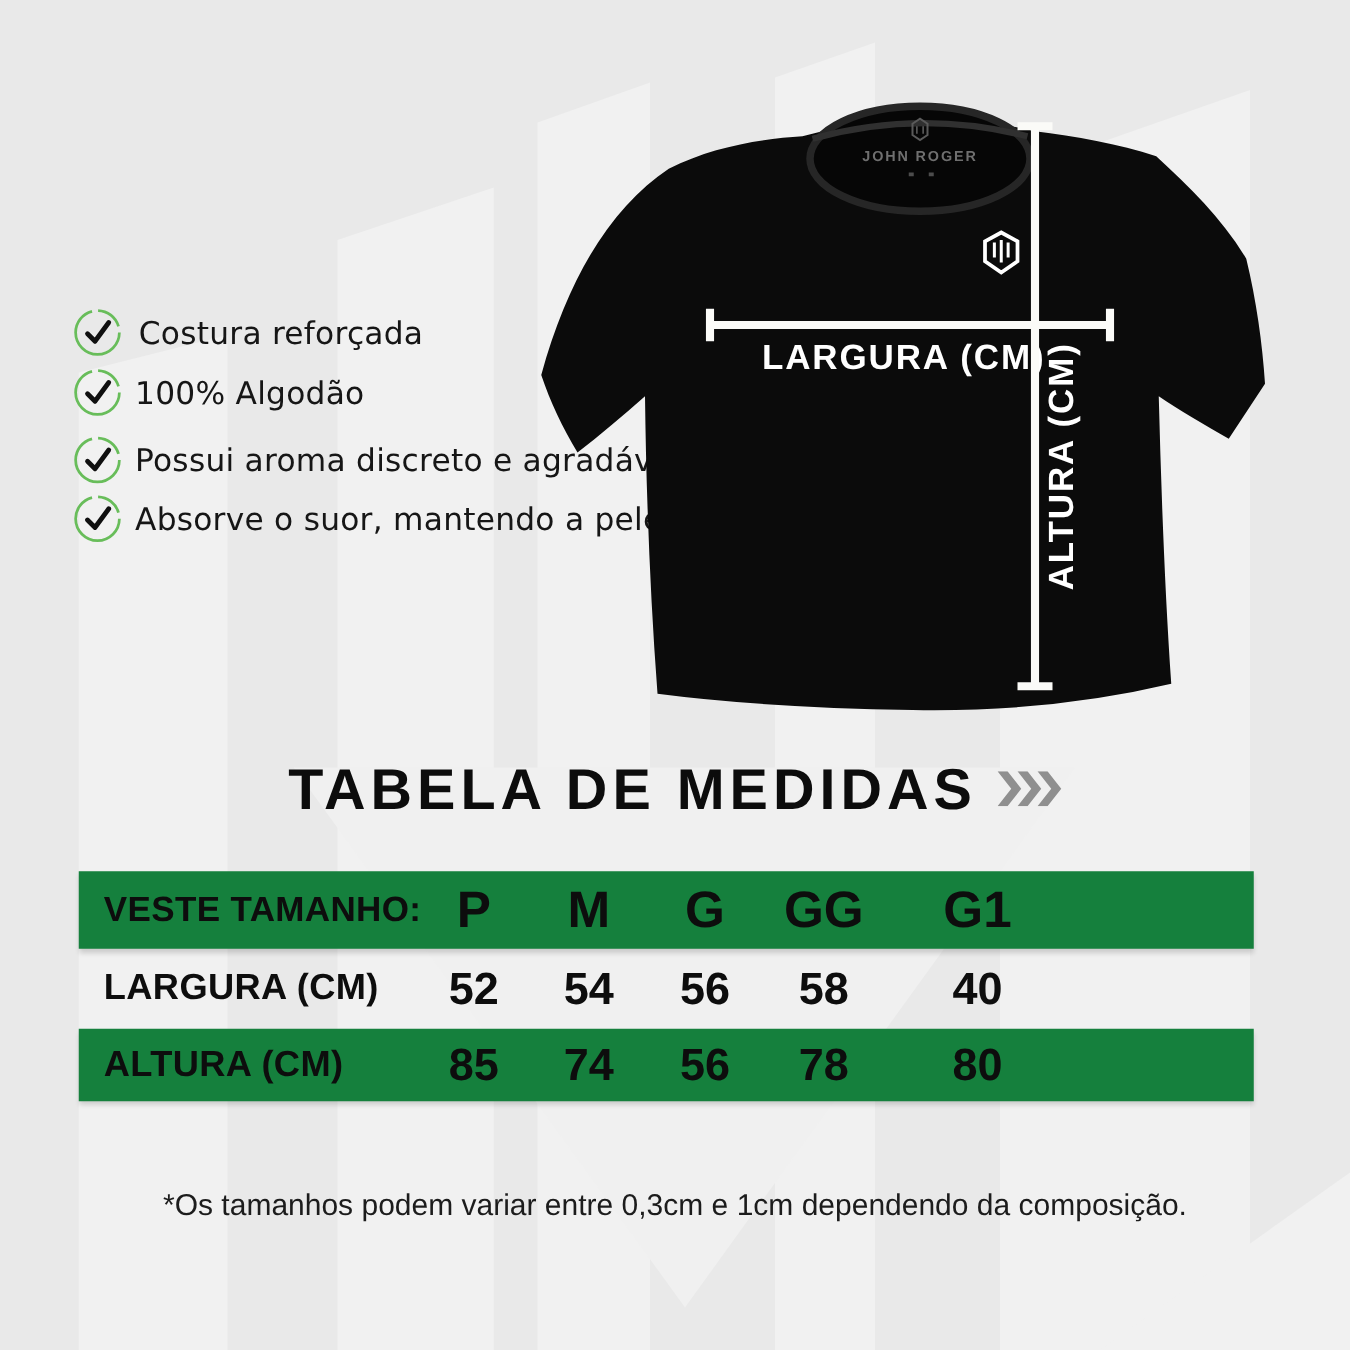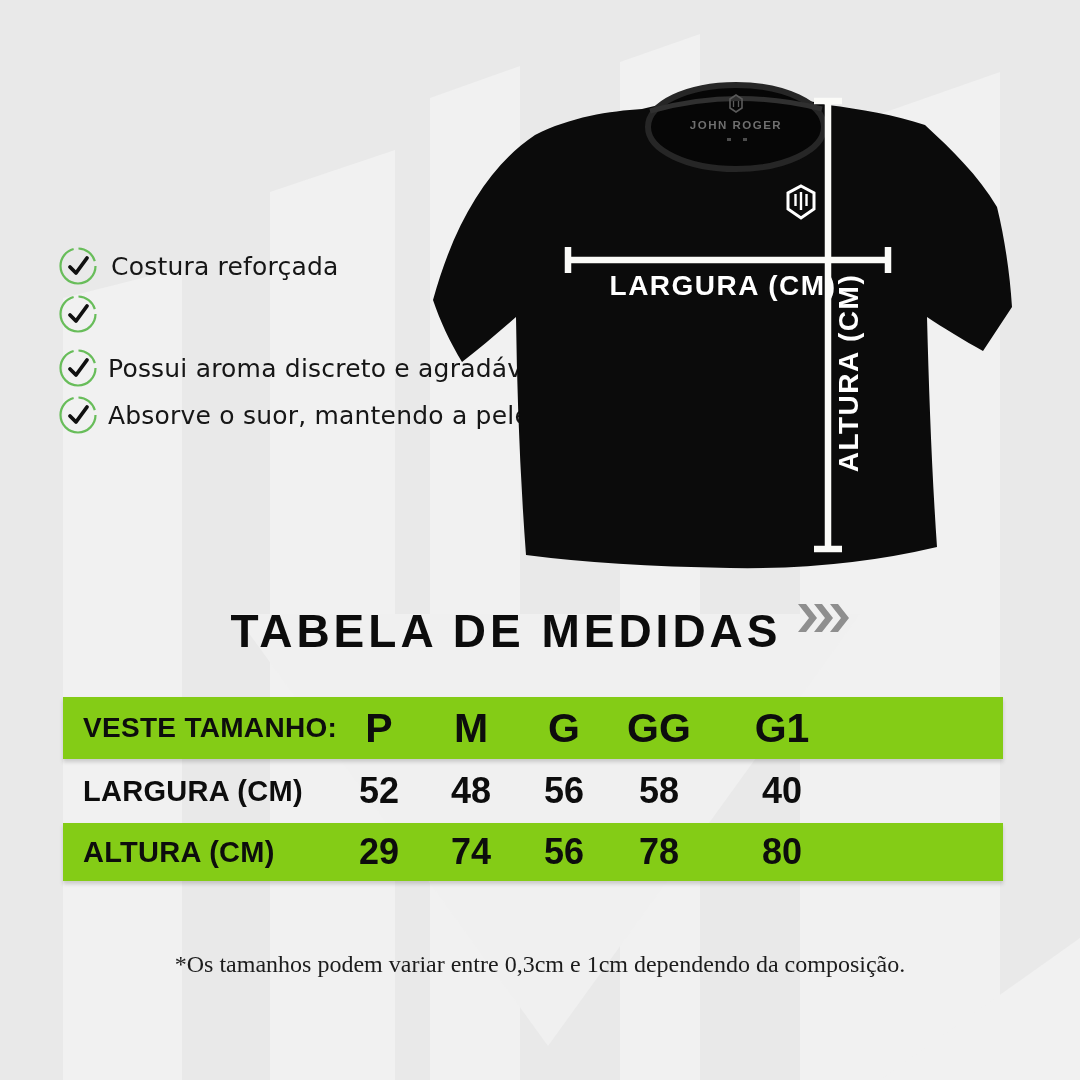--- a/index.html
+++ b/index.html
@@ -12,42 +12,42 @@
 
   
   .watermark{position:absolute;left:0;top:0;}
 
   
   .feature-item{position:absolute;left:58px;display:flex;align-items:center;gap:10px;}
   .feature-text{font-family:"DejaVu Sans",sans-serif;font-size:25px;color:#161616;letter-spacing:.2px;}
   .check-wrap{width:40px;height:40px;position:relative;flex:0 0 40px;}
 
   
-  .section-title{position:absolute;left:0;top:604px;width:1080px;display:flex;justify-content:center;gap:16px;}
+  .section-title{position:absolute;left:0;top:604px;width:1080px;display:flex;justify-content:center;align-items:center;gap:16px;}
   .section-title .part{font-size:46px;font-weight:700;letter-spacing:4px;color:#0c0c0c;white-space:nowrap;}
 
   
   .size-table{position:absolute;left:63px;top:697px;width:940px;}
   .t-row{position:relative;width:100%;}
-  .t-row.gray{background:#84cc16;box-shadow:0 3px 4px rgba(0,0,0,.16);}
+  .t-row.gray{background:#15803d;box-shadow:0 3px 4px rgba(0,0,0,.16);}
   .t-row.header{height:62px;}
   .t-row.r1{height:64px;}
   .t-row.r2{height:58px;}
   .t-row.r3{height:60px;}
   .t-label{position:absolute;left:20px;top:50%;transform:translateY(-50%);
     font-weight:700;font-size:29px;letter-spacing:.3px;color:#0d0d0d;white-space:nowrap;}
   .t-row.header .t-label{font-size:28px;}
   .t-cell{position:absolute;top:50%;transform:translate(-50%,-50%);
     font-weight:700;font-size:36px;color:#0d0d0d;white-space:nowrap;}
   .t-row.header .t-cell{font-size:41px;}
   .c1{left:316px;} .c2{left:408px;} .c3{left:501px;} .c4{left:596px;text-align:right;} .c5{left:719px;}
 
   
   .footnote{position:absolute;left:0;top:951px;width:1080px;text-align:center;
-    font-family:Liberation Serif, serif;font-size:24px;color:#1c1c1c;}
+    font-family:Liberation Sans, sans-serif;font-size:24px;color:#1c1c1c;}
 
   
   .meas-label{font-family:"Liberation Sans",sans-serif;font-weight:700;letter-spacing:1.5px;}
 </style>
 </head>
 <body>
 
 <div class="canvas">
 
   <svg class="watermark" width="1080" height="1080" viewBox="0 0 1080 1080">
@@ -71,20 +71,21 @@
     </span>
     <span class="feature-text">Costura reforçada</span>
   </div>
   <div class="feature-item" style="top:294px;">
     <span class="check-wrap">
       <svg width="40" height="40" viewBox="0 0 40 40">
         <circle cx="20" cy="20" r="17.5" fill="none" stroke="#68bd5a" stroke-width="2.2" pathLength="110" stroke-dasharray="78 5 22 5"></circle>
         <path d="M12,21 L18,27 L29,12" fill="none" stroke="#101010" stroke-width="3.8" stroke-linecap="round" stroke-linejoin="round"></path>
       </svg>
     </span>
+    <span class="feature-text">100% Algodão</span>
   </div>
   <div class="feature-item" style="top:348px;">
     <span class="check-wrap">
       <svg width="40" height="40" viewBox="0 0 40 40">
         <circle cx="20" cy="20" r="17.5" fill="none" stroke="#68bd5a" stroke-width="2.2" pathLength="110" stroke-dasharray="78 5 22 5"></circle>
         <path d="M12,21 L18,27 L29,12" fill="none" stroke="#101010" stroke-width="3.8" stroke-linecap="round" stroke-linejoin="round"></path>
       </svg>
     </span>
     <span class="feature-text">Possui aroma discreto e agradável</span>
   </div>
@@ -167,28 +168,28 @@
       <span class="t-label">VESTE TAMANHO:</span>
       <span class="t-cell c1">P</span>
       <span class="t-cell c2">M</span>
       <span class="t-cell c3">G</span>
       <span class="t-cell c4">GG</span>
       <span class="t-cell c5">G1</span>
     </div>
     <div class="t-row r1">
       <span class="t-label">LARGURA (CM)</span>
       <span class="t-cell c1">52</span>
-      <span class="t-cell c2">48</span>
+      <span class="t-cell c2">54</span>
       <span class="t-cell c3">56</span>
       <span class="t-cell c4">58</span>
       <span class="t-cell c5">40</span>
     </div>
     <div class="t-row r2 gray">
       <span class="t-label">ALTURA (CM)</span>
-      <span class="t-cell c1">29</span>
+      <span class="t-cell c1">85</span>
       <span class="t-cell c2">74</span>
       <span class="t-cell c3">56</span>
       <span class="t-cell c4">78</span>
       <span class="t-cell c5">80</span>
     </div>
   </div>
 
   <div class="footnote">*Os tamanhos podem variar entre 0,3cm e 1cm dependendo da composição.</div>
 
 </div>

